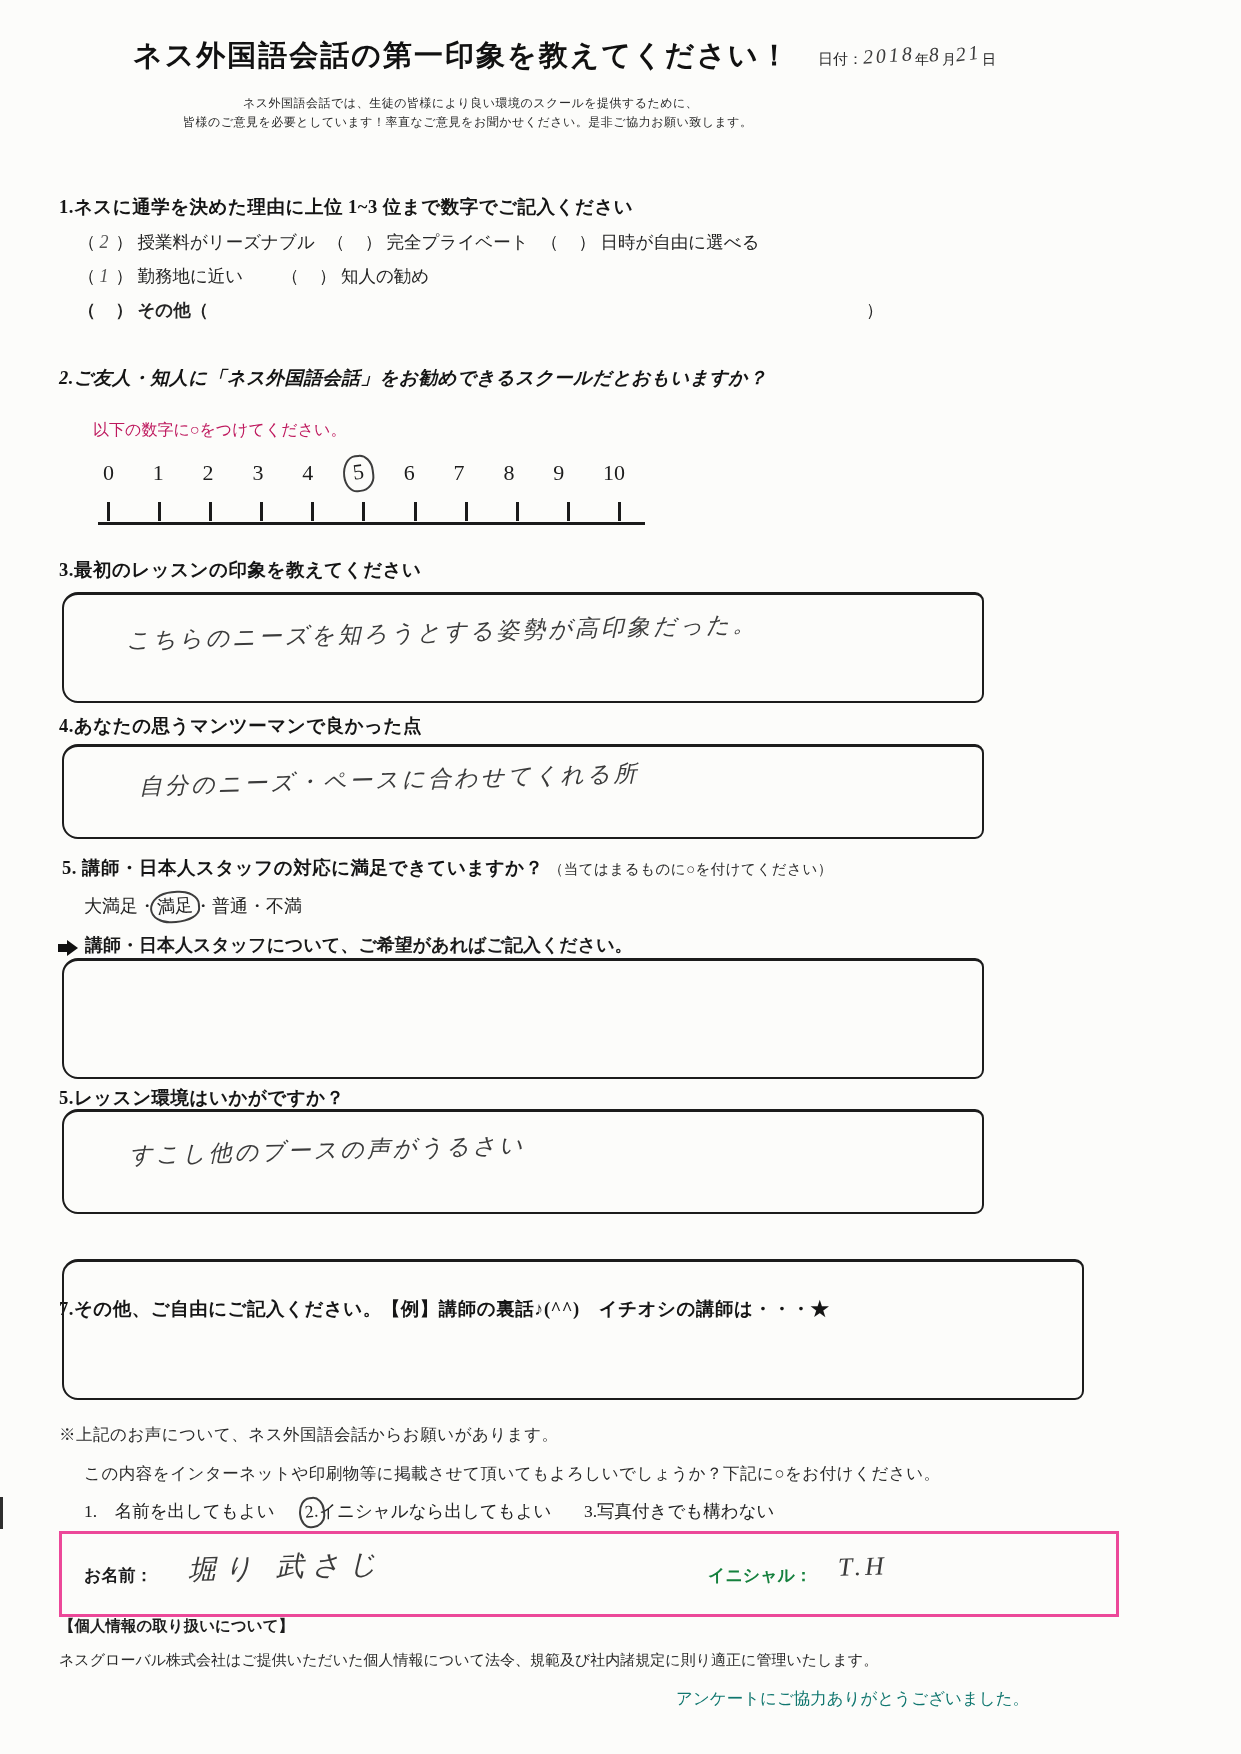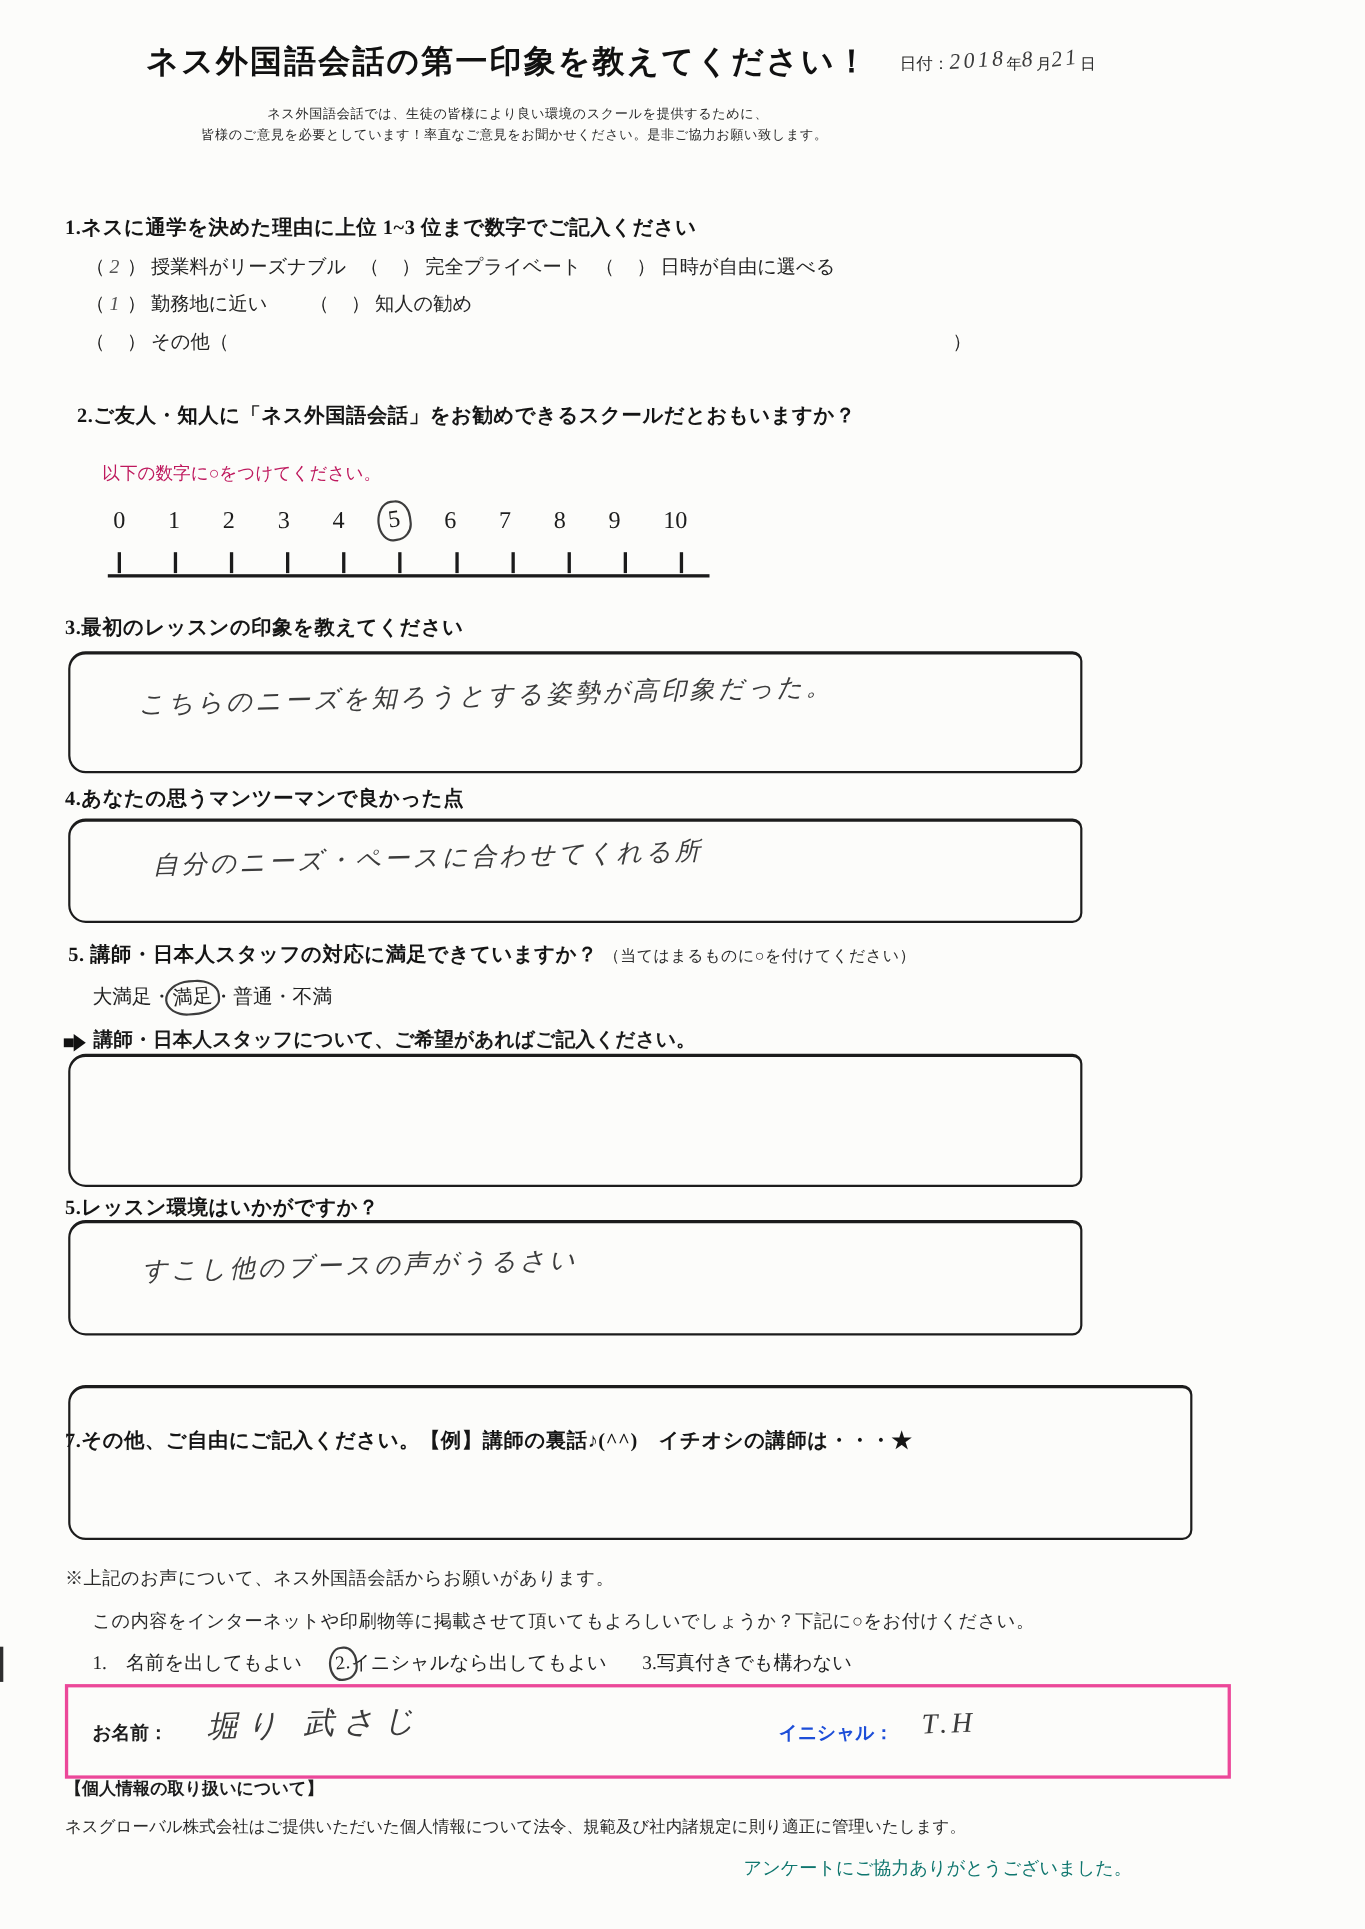--- a/index.html
+++ b/index.html
@@ -107,27 +107,27 @@
     <span>日時が自由に選べる</span>
   </div>
 
   <div class="abs opt-t" style="left:78px;top:264px;">
     <span>（</span><span class="hw mark">1</span><span>）</span>
     <span style="margin-right:34px;">勤務地に近い</span>
     <span>（</span><span class="hw mark"></span><span>）</span>
     <span>知人の勧め</span>
   </div>
 
-  <div class="abs opt-t" style="left:78px;top:298px;">
+  <div class="abs opt-t" style="left:78px;top:298px;font-weight:bold;">
     <span>（</span><span class="hw mark"></span><span>）</span>
     <span>その他（</span>
   </div>
   <div class="abs opt-t" style="left:866px;top:298px;">）</div>
 
-  <div class="abs h-q" style="left:70px;top:365px;">2.ご友人・知人に「ネス外国語会話」をお勧めできるスクールだとおもいますか？</div>
+  <div class="abs h-q" style="left:59px;top:365px;font-style:italic;">2.ご友人・知人に「ネス外国語会話」をお勧めできるスクールだとおもいますか？</div>
   <div class="abs" style="left:93px;top:420px;font-size:16px;color:#be185d;">以下の数字に○をつけてください。</div>
 
   <div class="scale-numbers">
     <span>0</span>
     <span>1</span>
     <span>2</span>
     <span>3</span>
     <span>4</span>
     <span class="hand-circle circle-scale"><span>5</span></span>
     <span>6</span>
@@ -191,21 +191,21 @@
 
   <div class="abs" style="left:84px;top:1499px;font-size:17.5px;color:#222;">
     <span style="margin-right:26px;">1.　名前を出してもよい</span>
     <span class="hand-circle circle-num"><span>2.</span></span><span style="margin-right:28px;">イニシャルなら出してもよい</span>
     <span>3.写真付きでも構わない</span>
   </div>
 
   <div class="namebox">
     <span class="abs" style="left:22px;top:30px;font-size:17px;font-weight:bold;color:#1d1d1d;">お名前：</span>
     <span class="abs hw" style="left:126px;top:14px;font-size:28px;display:inline-block;transform:rotate(-2deg);letter-spacing:8px;">堀り 武さじ</span>
-    <span class="abs" style="left:646px;top:30px;font-size:17px;font-weight:bold;color:#1d4ed8;">イニシャル：</span>
+    <span class="abs" style="left:646px;top:30px;font-size:17px;font-weight:bold;color:#15803d;">イニシャル：</span>
     <span class="abs hw" style="left:776px;top:18px;font-size:26px;display:inline-block;transform:rotate(-2deg);letter-spacing:4px;">T.H</span>
   </div>
 
   <div class="abs" style="left:59px;top:1616px;font-size:15.5px;font-weight:bold;color:#1c1c1c;">【個人情報の取り扱いについて】</div>
   <div class="abs" style="left:59px;top:1651px;font-size:15px;color:#2a2a2a;">ネスグローバル株式会社はご提供いただいた個人情報について法令、規範及び社内諸規定に則り適正に管理いたします。</div>
   <div class="abs" style="left:676px;top:1688px;font-size:16.5px;color:#0f766e;">アンケートにご協力ありがとうございました。</div>
 
   <div class="scan-artifact" style="left:0;top:1497px;width:3px;height:32px;"></div>
 
 </div>

